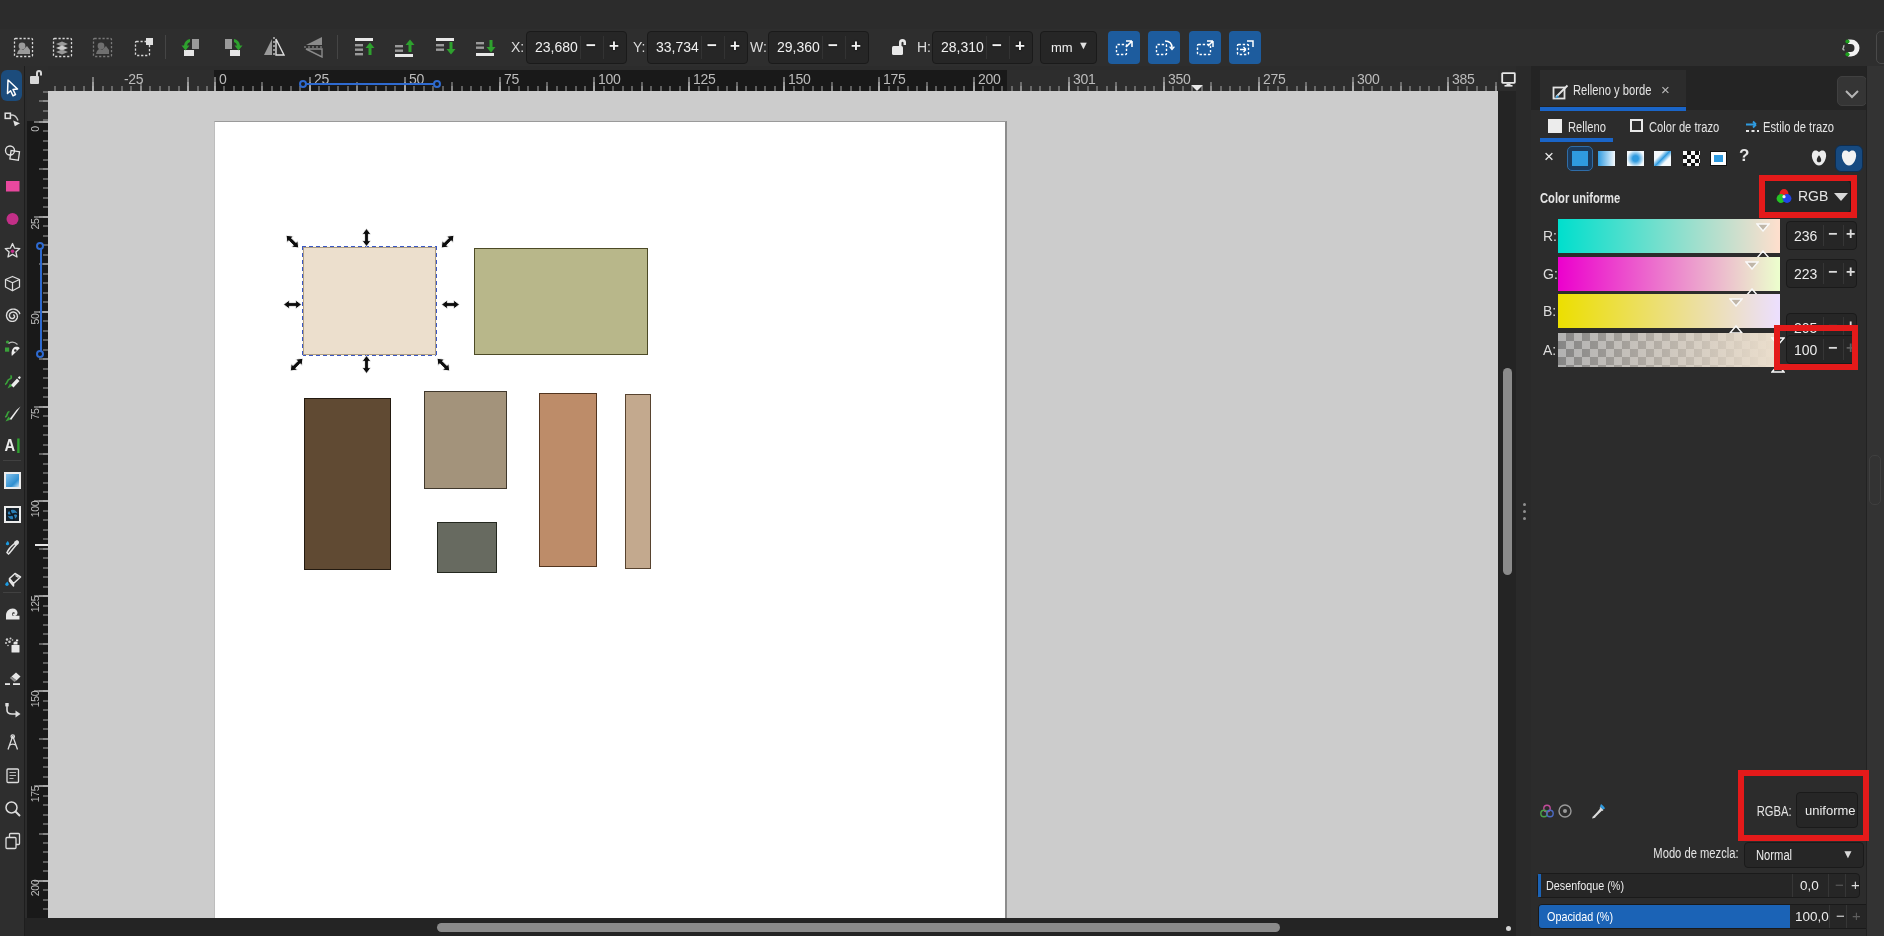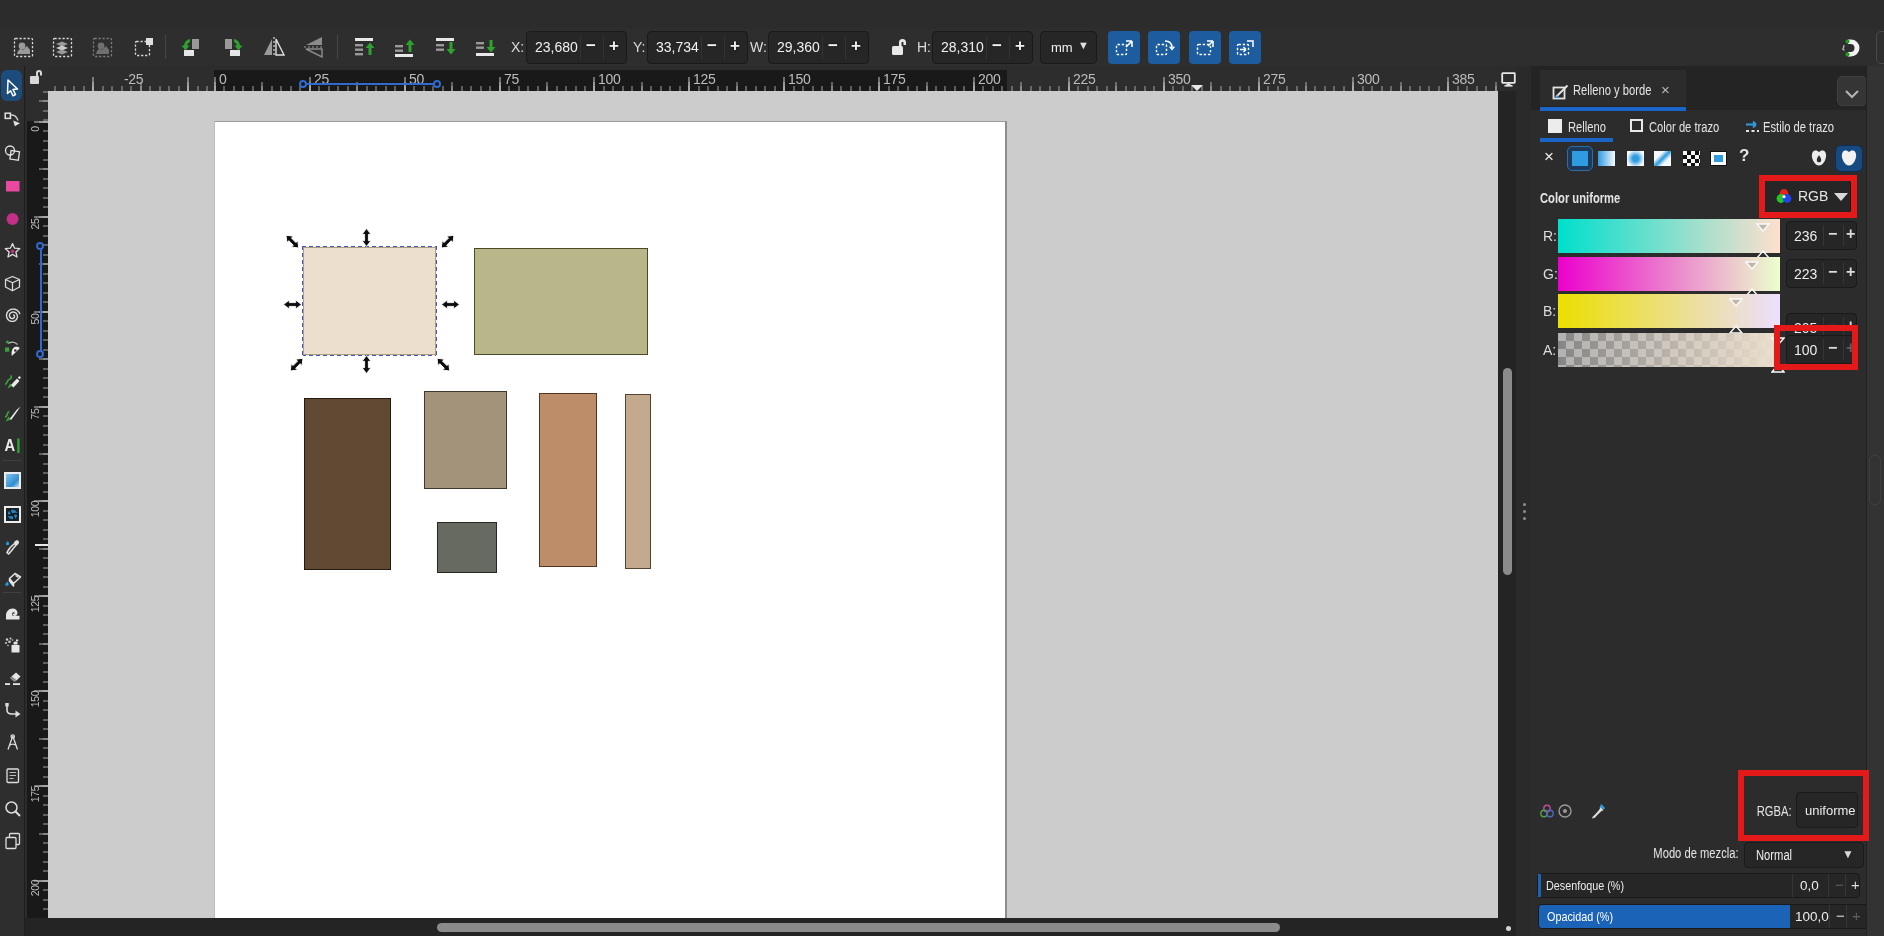--- a/index.html
+++ b/index.html
@@ -424,21 +424,21 @@
 <div class="hlab" style="left:76px">-25</div>
 <div class="hlab" style="left:171px">0</div>
 <div class="hlab" style="left:266px">25</div>
 <div class="hlab" style="left:361px">50</div>
 <div class="hlab" style="left:456px">75</div>
 <div class="hlab" style="left:550px">100</div>
 <div class="hlab" style="left:645px">125</div>
 <div class="hlab" style="left:740px">150</div>
 <div class="hlab" style="left:835px">175</div>
 <div class="hlab" style="left:930px">200</div>
-<div class="hlab" style="left:1025px">225</div>
+<div class="hlab" style="left:1025px">301</div>
 <div class="hlab" style="left:1120px">350</div>
 <div class="hlab" style="left:1215px">275</div>
 <div class="hlab" style="left:1309px">300</div>
 <div class="hlab" style="left:1404px">385</div>
 <div style="position:absolute;left:255px;top:13px;width:135px;height:2px;background:#2e6ad0"></div>
 <div style="position:absolute;left:251px;top:10px;width:8px;height:8px;border:2px solid #2e6ad0;border-radius:50%;background:#191919"></div>
 <div style="position:absolute;left:385px;top:10px;width:8px;height:8px;border:2px solid #2e6ad0;border-radius:50%;background:#191919"></div>
 <div style="position:absolute;left:1143px;top:15px;width:0;height:0;border-left:6px solid transparent;border-right:6px solid transparent;border-top:6px solid #e8e8e8"></div>
 </div>
 <div id="vruler">

